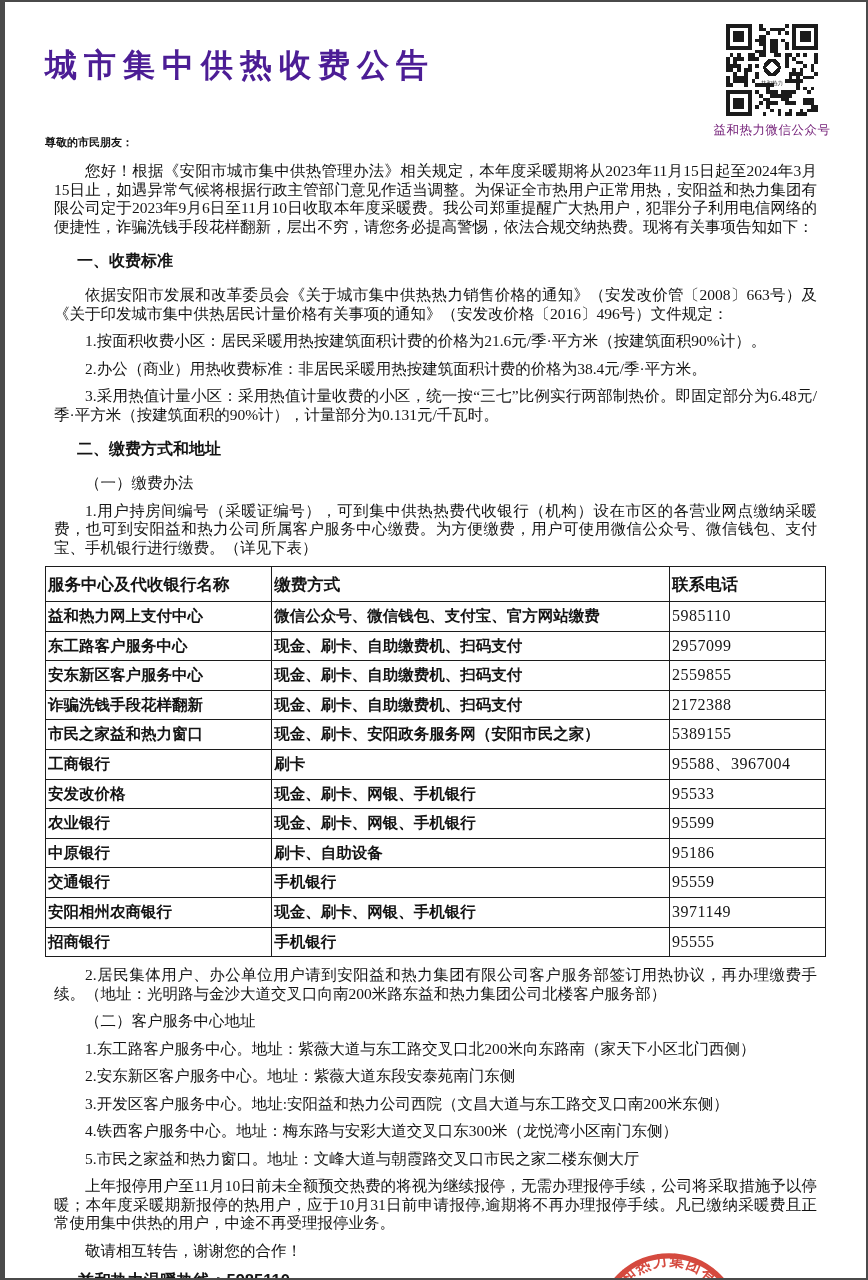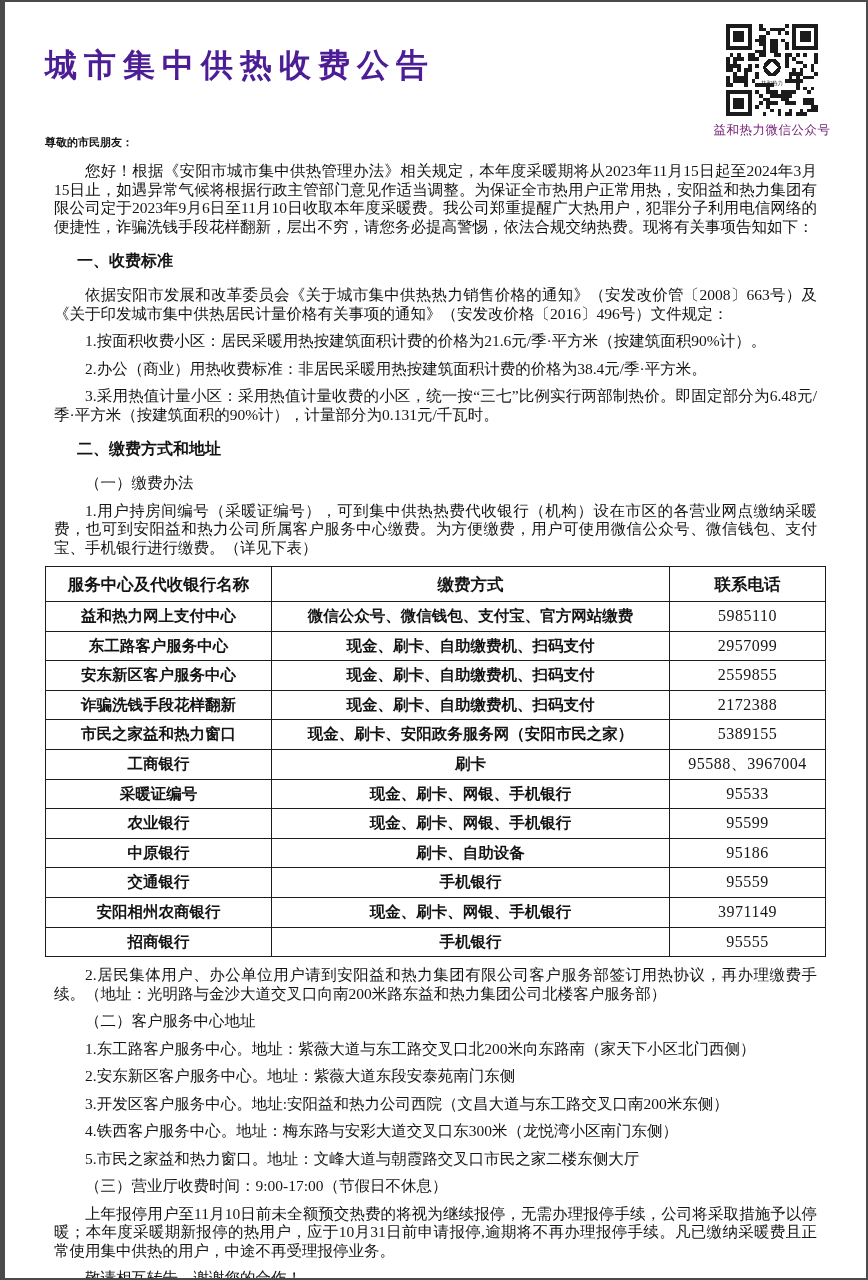--- a/index.html
+++ b/index.html
@@ -30,21 +30,21 @@
   .para{margin:9px;text-indent:2em;text-align:justify;}
   .sec-head{
     margin:15px 0;text-indent:2em;font-weight:bold;
     font-family:"Liberation Sans",sans-serif;font-size:16px;line-height:20px;
   }
   .fee-table{
     width:100%;border-collapse:collapse;table-layout:fixed;
     margin:5px 0 4px 0;
   }
   .fee-table th,.fee-table td{
-    border:1.6px solid #1c1c1c;text-align:center;
+    border:1.6px solid #1c1c1c;text-align:left;
     padding:2px 2px;overflow:hidden;white-space:nowrap;
   }
   .fee-table th{
     font-family:"Liberation Sans",sans-serif;font-size:16.5px;height:30px;
   }
   .fee-table td{height:24.6px;margin-top:28px;}
   col.w0{width:29%;} col.w1{width:51%;} col.w2{width:20%;}
   .fee-table td.c0,.fee-table td.c1{
     font-family:"Liberation Sans",sans-serif;font-weight:bold;font-size:15.5px;
   }
@@ -317,21 +317,21 @@
           <td class="c0">市民之家益和热力窗口</td>
           <td class="c1">现金、刷卡、安阳政务服务网（安阳市民之家）</td>
           <td class="c2">5389155</td>
         </tr>
         <tr>
           <td class="c0">工商银行</td>
           <td class="c1">刷卡</td>
           <td class="c2">95588、3967004</td>
         </tr>
         <tr>
-          <td class="c0">采暖证编号</td>
+          <td class="c0">安发改价格</td>
           <td class="c1">现金、刷卡、网银、手机银行</td>
           <td class="c2">95533</td>
         </tr>
         <tr>
           <td class="c0">农业银行</td>
           <td class="c1">现金、刷卡、网银、手机银行</td>
           <td class="c2">95599</td>
         </tr>
         <tr>
           <td class="c0">中原银行</td>
@@ -356,21 +356,20 @@
       </tbody>
   </table>
 
   <p class="para">2.居民集体用户、办公单位用户请到安阳益和热力集团有限公司客户服务部签订用热协议，再办理缴费手续。（地址：光明路与金沙大道交叉口向南200米路东益和热力集团公司北楼客户服务部）</p>
   <p class="para">（二）客户服务中心地址</p>
   <p class="para">1.东工路客户服务中心。地址：紫薇大道与东工路交叉口北200米向东路南（家天下小区北门西侧）</p>
   <p class="para">2.安东新区客户服务中心。地址：紫薇大道东段安泰苑南门东侧</p>
   <p class="para">3.开发区客户服务中心。地址:安阳益和热力公司西院（文昌大道与东工路交叉口南200米东侧）</p>
   <p class="para">4.铁西客户服务中心。地址：梅东路与安彩大道交叉口东300米（龙悦湾小区南门东侧）</p>
   <p class="para">5.市民之家益和热力窗口。地址：文峰大道与朝霞路交叉口市民之家二楼东侧大厅</p>
-  <p class="para">（三）营业厅收费时间：9:00-17:00（节假日不休息）</p>
 
   <p class="para">上年报停用户至11月10日前未全额预交热费的将视为继续报停，无需办理报停手续，公司将采取措施予以停暖；本年度采暖期新报停的热用户，应于10月31日前申请报停,逾期将不再办理报停手续。凡已缴纳采暖费且正常使用集中供热的用户，中途不再受理报停业务。</p>
   <p class="para">敬请相互转告，谢谢您的合作！</p>
   <p class="hotline">益和热力温暖热线：5985110</p>
 
   <div class="sig">
     <div class="sig-org">安阳益和热力集团有限公司客户服务部</div>
     <div class="sig-date">2023年9月1日</div>
 
     <svg class="seal" viewBox="0 0 160 160" xmlns="http://www.w3.org/2000/svg">

